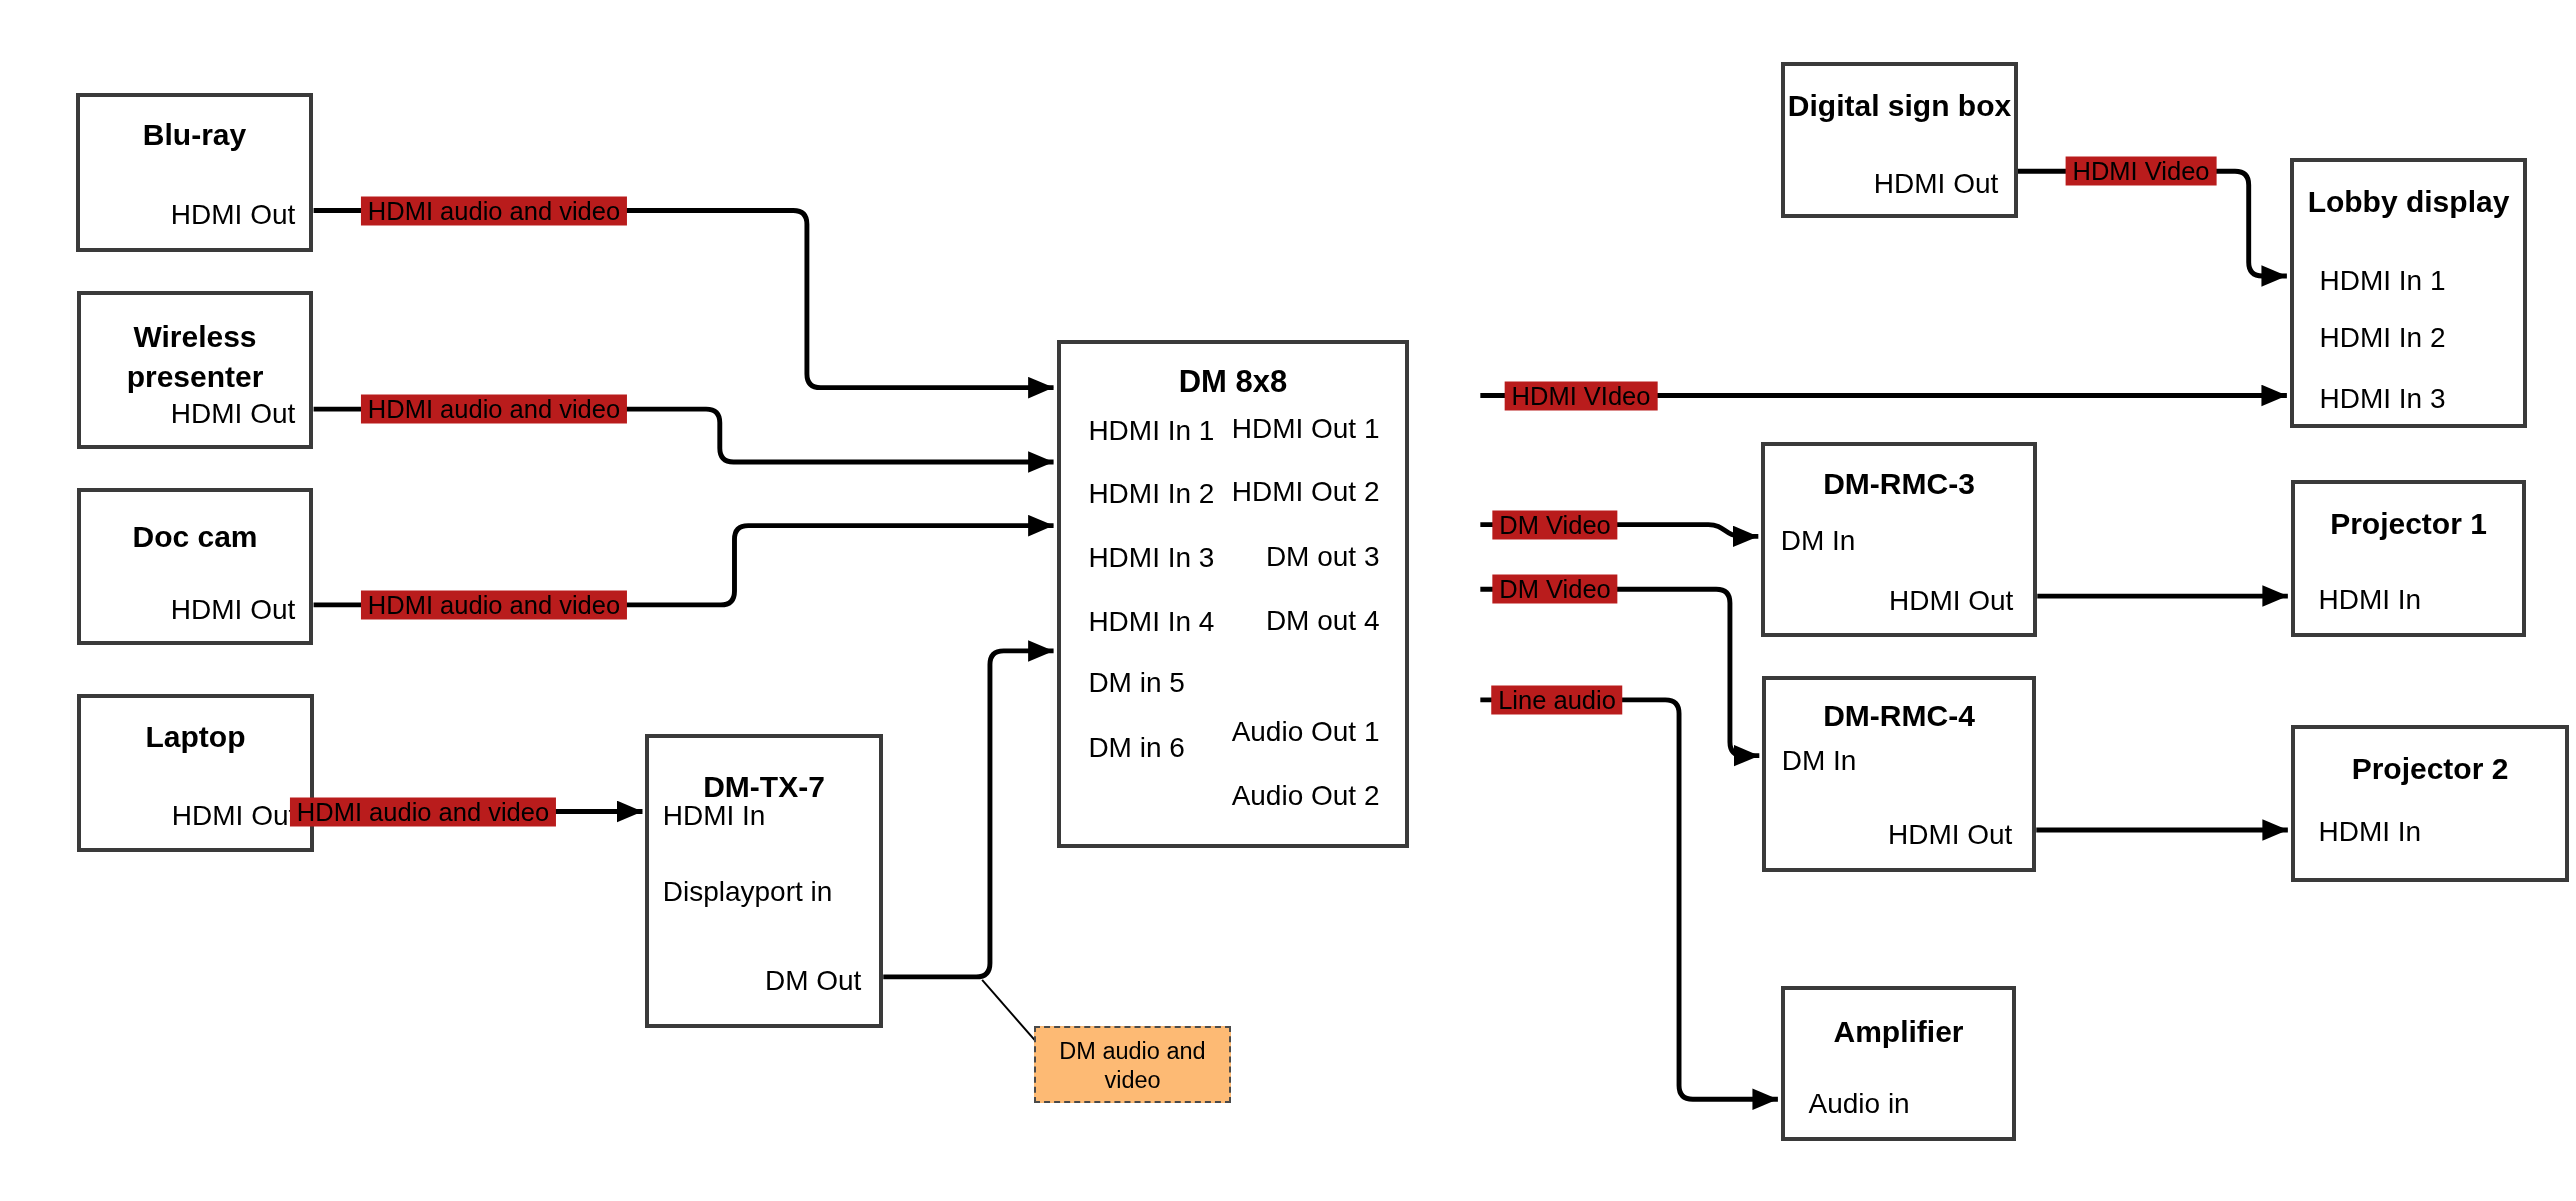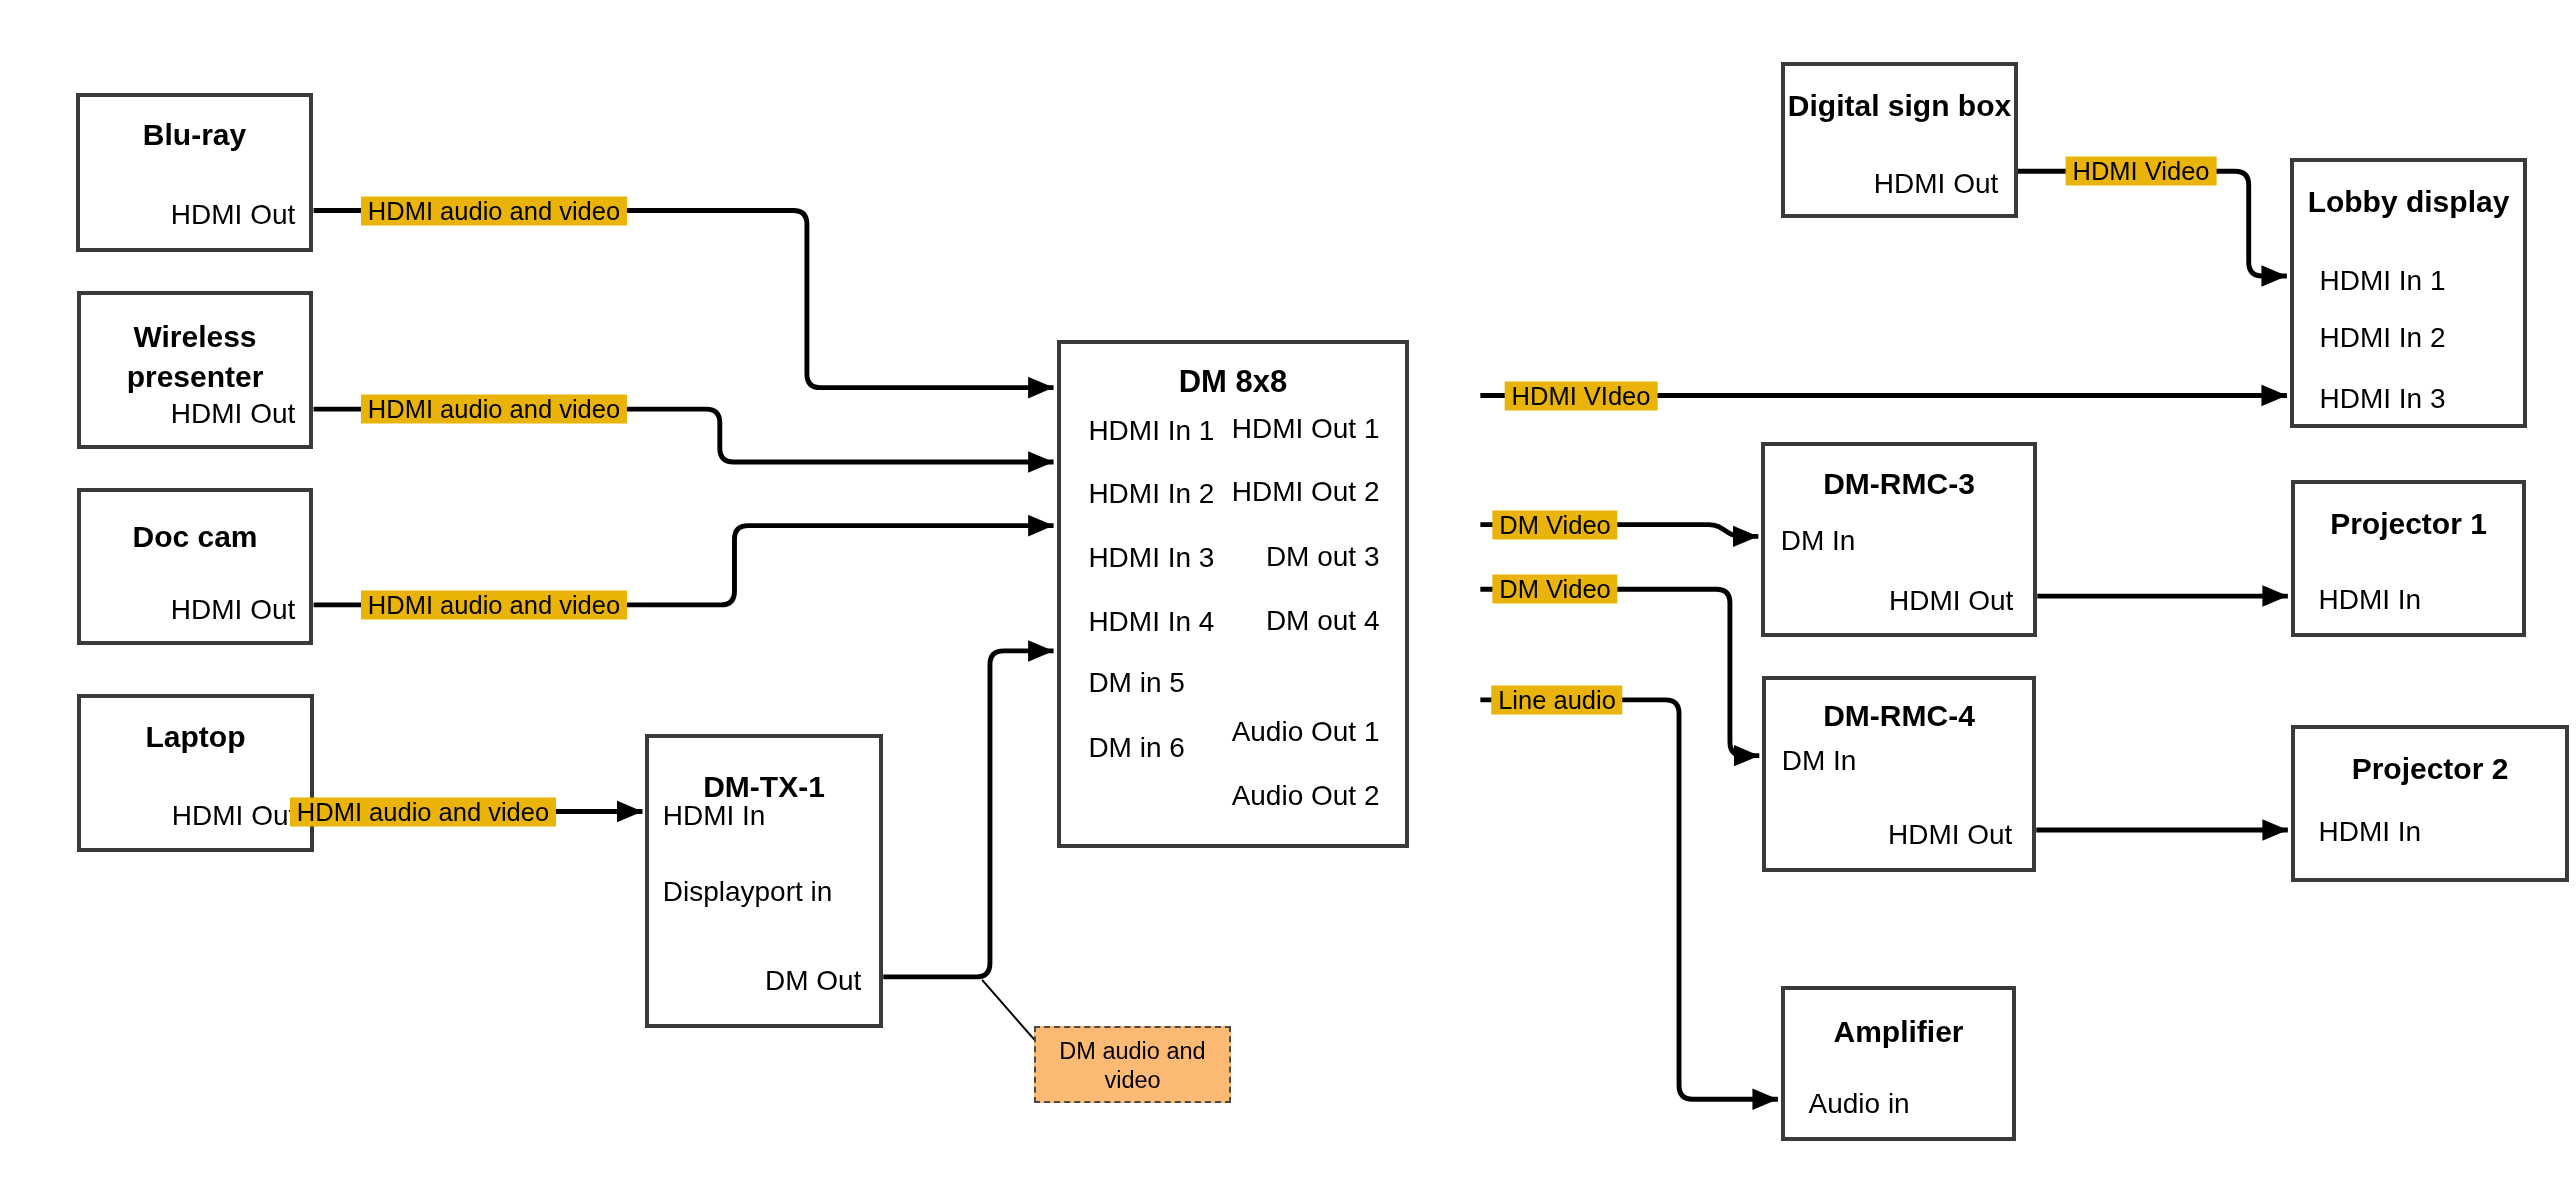--- a/index.html
+++ b/index.html
@@ -30,21 +30,21 @@
   .port{
     position:absolute;
     font-size:28px;
     line-height:31px;
     height:31px;
     white-space:nowrap;
   }
   .edge-label{
     position:absolute;
     z-index:3;
-    background:#eab308;
+    background:#b91c1c;
     font-size:25.5px;
     line-height:29px;
     padding:0 6.9px;
     white-space:nowrap;
     transform:translate(-50%,-50%);
   }
   .note{
     position:absolute;
     z-index:3;
     border:2px dashed #4a4a4a;
@@ -113,21 +113,21 @@
     <span class="title" style="top:24.5px">Doc cam</span>
     <span class="port" style="top:102px;right:13.7px">HDMI Out</span>
   </div>
 
   <div class="node n-laptop">
     <span class="title" style="top:18.6px">Laptop</span>
     <span class="port" style="top:102px;right:13.7px">HDMI Out</span>
   </div>
 
   <div class="node n-dmtx1">
-    <span class="title" style="top:29px">DM-TX-1</span>
+    <span class="title" style="top:29px">DM-TX-7</span>
     <span class="port" style="top:62px;left:13.7px">HDMI In</span>
     <span class="port" style="top:138px;left:13.7px">Displayport in</span>
     <span class="port" style="top:227px;right:17.6px">DM Out</span>
   </div>
 
   <div class="node n-dm8x8">
     <span class="title" style="top:17.6px">DM 8x8</span>
     <span class="port" style="top:71px;left:27.4px">HDMI In 1</span>
     <span class="port" style="top:134px;left:27.4px">HDMI In 2</span>
     <span class="port" style="top:198px;left:27.4px">HDMI In 3</span>

